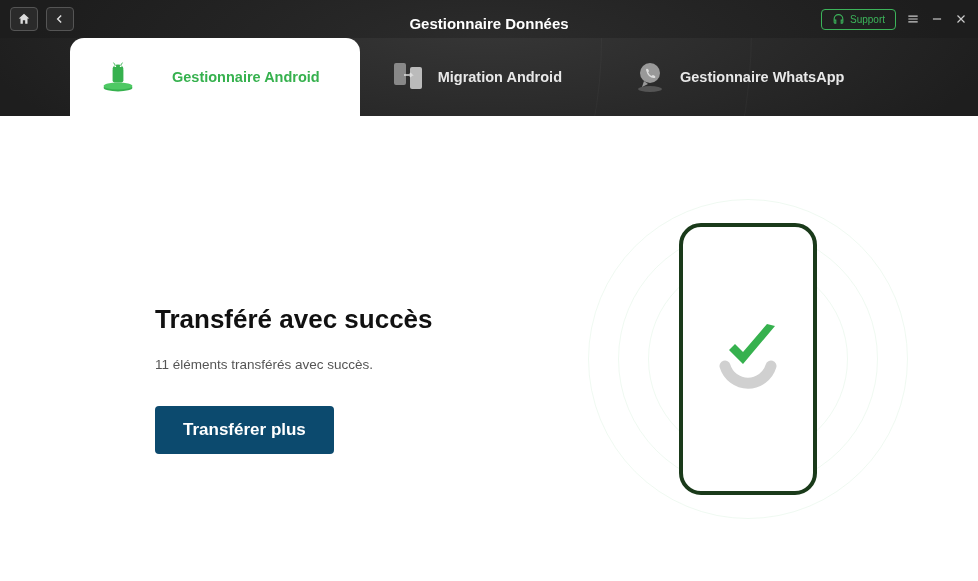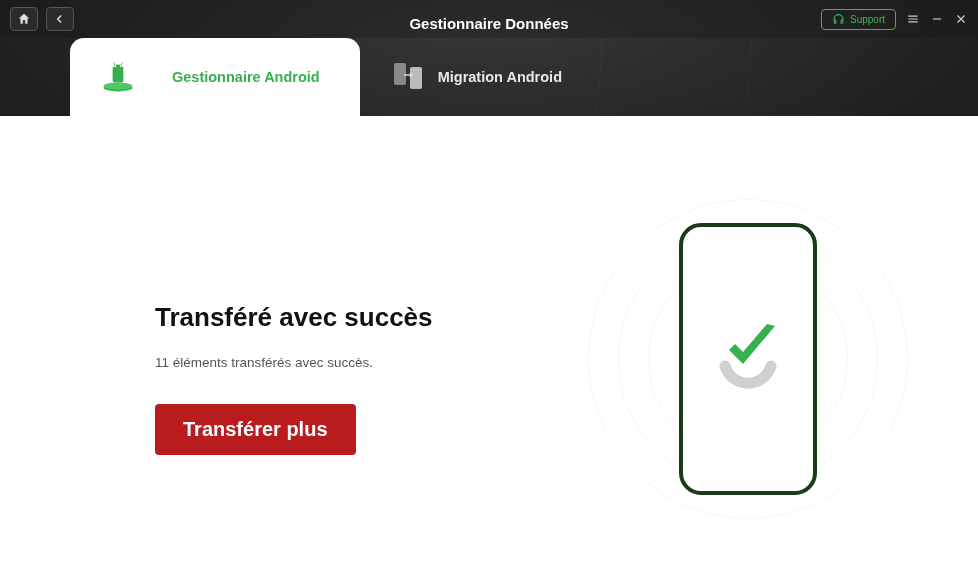--- a/index.html
+++ b/index.html
@@ -18,21 +18,21 @@
 .tabstrip::before, .tabstrip::after { content:""; position:absolute; border:1px solid rgba(255,255,255,0.03); border-radius:50%; }
 .tabstrip::before { width:900px; height:900px; left:-300px; top:-450px; }
 .tabstrip::after { width:1100px; height:1100px; left:-350px; top:-560px; }
 .tab { height:78px; display:flex; align-items:center; gap:12px; padding:0 40px 0 30px; color:#e8e8e8; font-size:14.5px; font-weight:600; cursor:pointer; position:relative; z-index:2; }
 .tab.active { background:#fff; color:#36b14e; border-radius:14px 14px 0 0;gap:36px; }
 .tab-icon { width:36px; height:36px; display:flex; align-items:center; justify-content:center; }
 .content { display:flex; padding:60px 70px 40px 155px; height:calc(100% - 116px); align-items:center; }
 .left-col { flex:1; padding-top:40px; }
 .heading { font-size:26px; font-weight:700; color:#111; margin-bottom:22px; }
 .subtext { font-size:13.5px; color:#555; margin-bottom:34px; }
-.primary-btn { background:#b91c1c; color:#fff; border:none; padding:14px 28px; font-size:20px; font-weight:600; border-radius:4px; cursor:pointer; }
+.primary-btn { background:#0c4a6e; color:#fff; border:none; padding:14px 28px; font-size:17px; font-weight:600; border-radius:4px; cursor:pointer; }
 .right-col { width:320px; display:flex; align-items:center; justify-content:center; position:relative; }
 .rings { position:absolute; width:320px; height:320px; }
 .rings div { position:absolute; border:1px solid rgba(54,177,78,0.08); border-radius:50%; }
 .rings .r1 { width:200px; height:200px; left:60px; top:60px; }
 .rings .r2 { width:260px; height:260px; left:30px; top:30px; }
 .rings .r3 { width:320px; height:320px; left:0; top:0; }
 .phone { width:138px; height:272px; border:4px solid #1a3a1a; border-radius:22px; background:#fff; position:relative; z-index:2; display:flex; align-items:center; justify-content:center; }
 .check-wrap { position:relative; width:70px; height:70px; }
 .spinner-arc { position:absolute; width:70px; height:70px; }
 .spinner-arc svg { width:70px; height:70px; }
@@ -99,20 +99,31 @@
   <div class="tab">
     <div class="tab-icon">
       <svg width="36" height="36" viewBox="0 0 36 36">
         <rect x="4" y="4" width="12" height="22" rx="2" fill="#888"></rect>
         <rect x="20" y="8" width="12" height="22" rx="2" fill="#bbb"></rect>
         <path d="M14 16 h8 l-2 -2 m2 2 l-2 2" stroke="#ddd" stroke-width="1.5" fill="none"></path>
       </svg>
     </div>
     <span>Migration Android</span>
   </div>
+  <div class="tab">
+    <div class="tab-icon">
+      <svg width="36" height="36" viewBox="0 0 36 36">
+        <ellipse cx="18" cy="30" rx="12" ry="3" fill="#555"></ellipse>
+        <circle cx="18" cy="14" r="10" fill="#999"></circle>
+        <path d="M12 22 l-2 6 l6 -3 z" fill="#999"></path>
+        <path d="M14 11 q0 -2 2 -1 l1 2 q0 1 -1 1 q1 3 4 4 q0 -1 1 -1 l2 1 q1 2 -1 2 q-6 0 -8 -8" fill="#ddd"></path>
+      </svg>
+    </div>
+    <span>Gestionnaire WhatsApp</span>
+  </div>
 </div>
 
 <div class="content">
   <div class="left-col">
     <h1 class="heading">Transféré avec succès</h1>
     <p class="subtext">11 éléments transférés avec succès.</p>
     <button class="primary-btn">Transférer plus</button>
   </div>
   <div class="right-col">
     <div class="rings">

